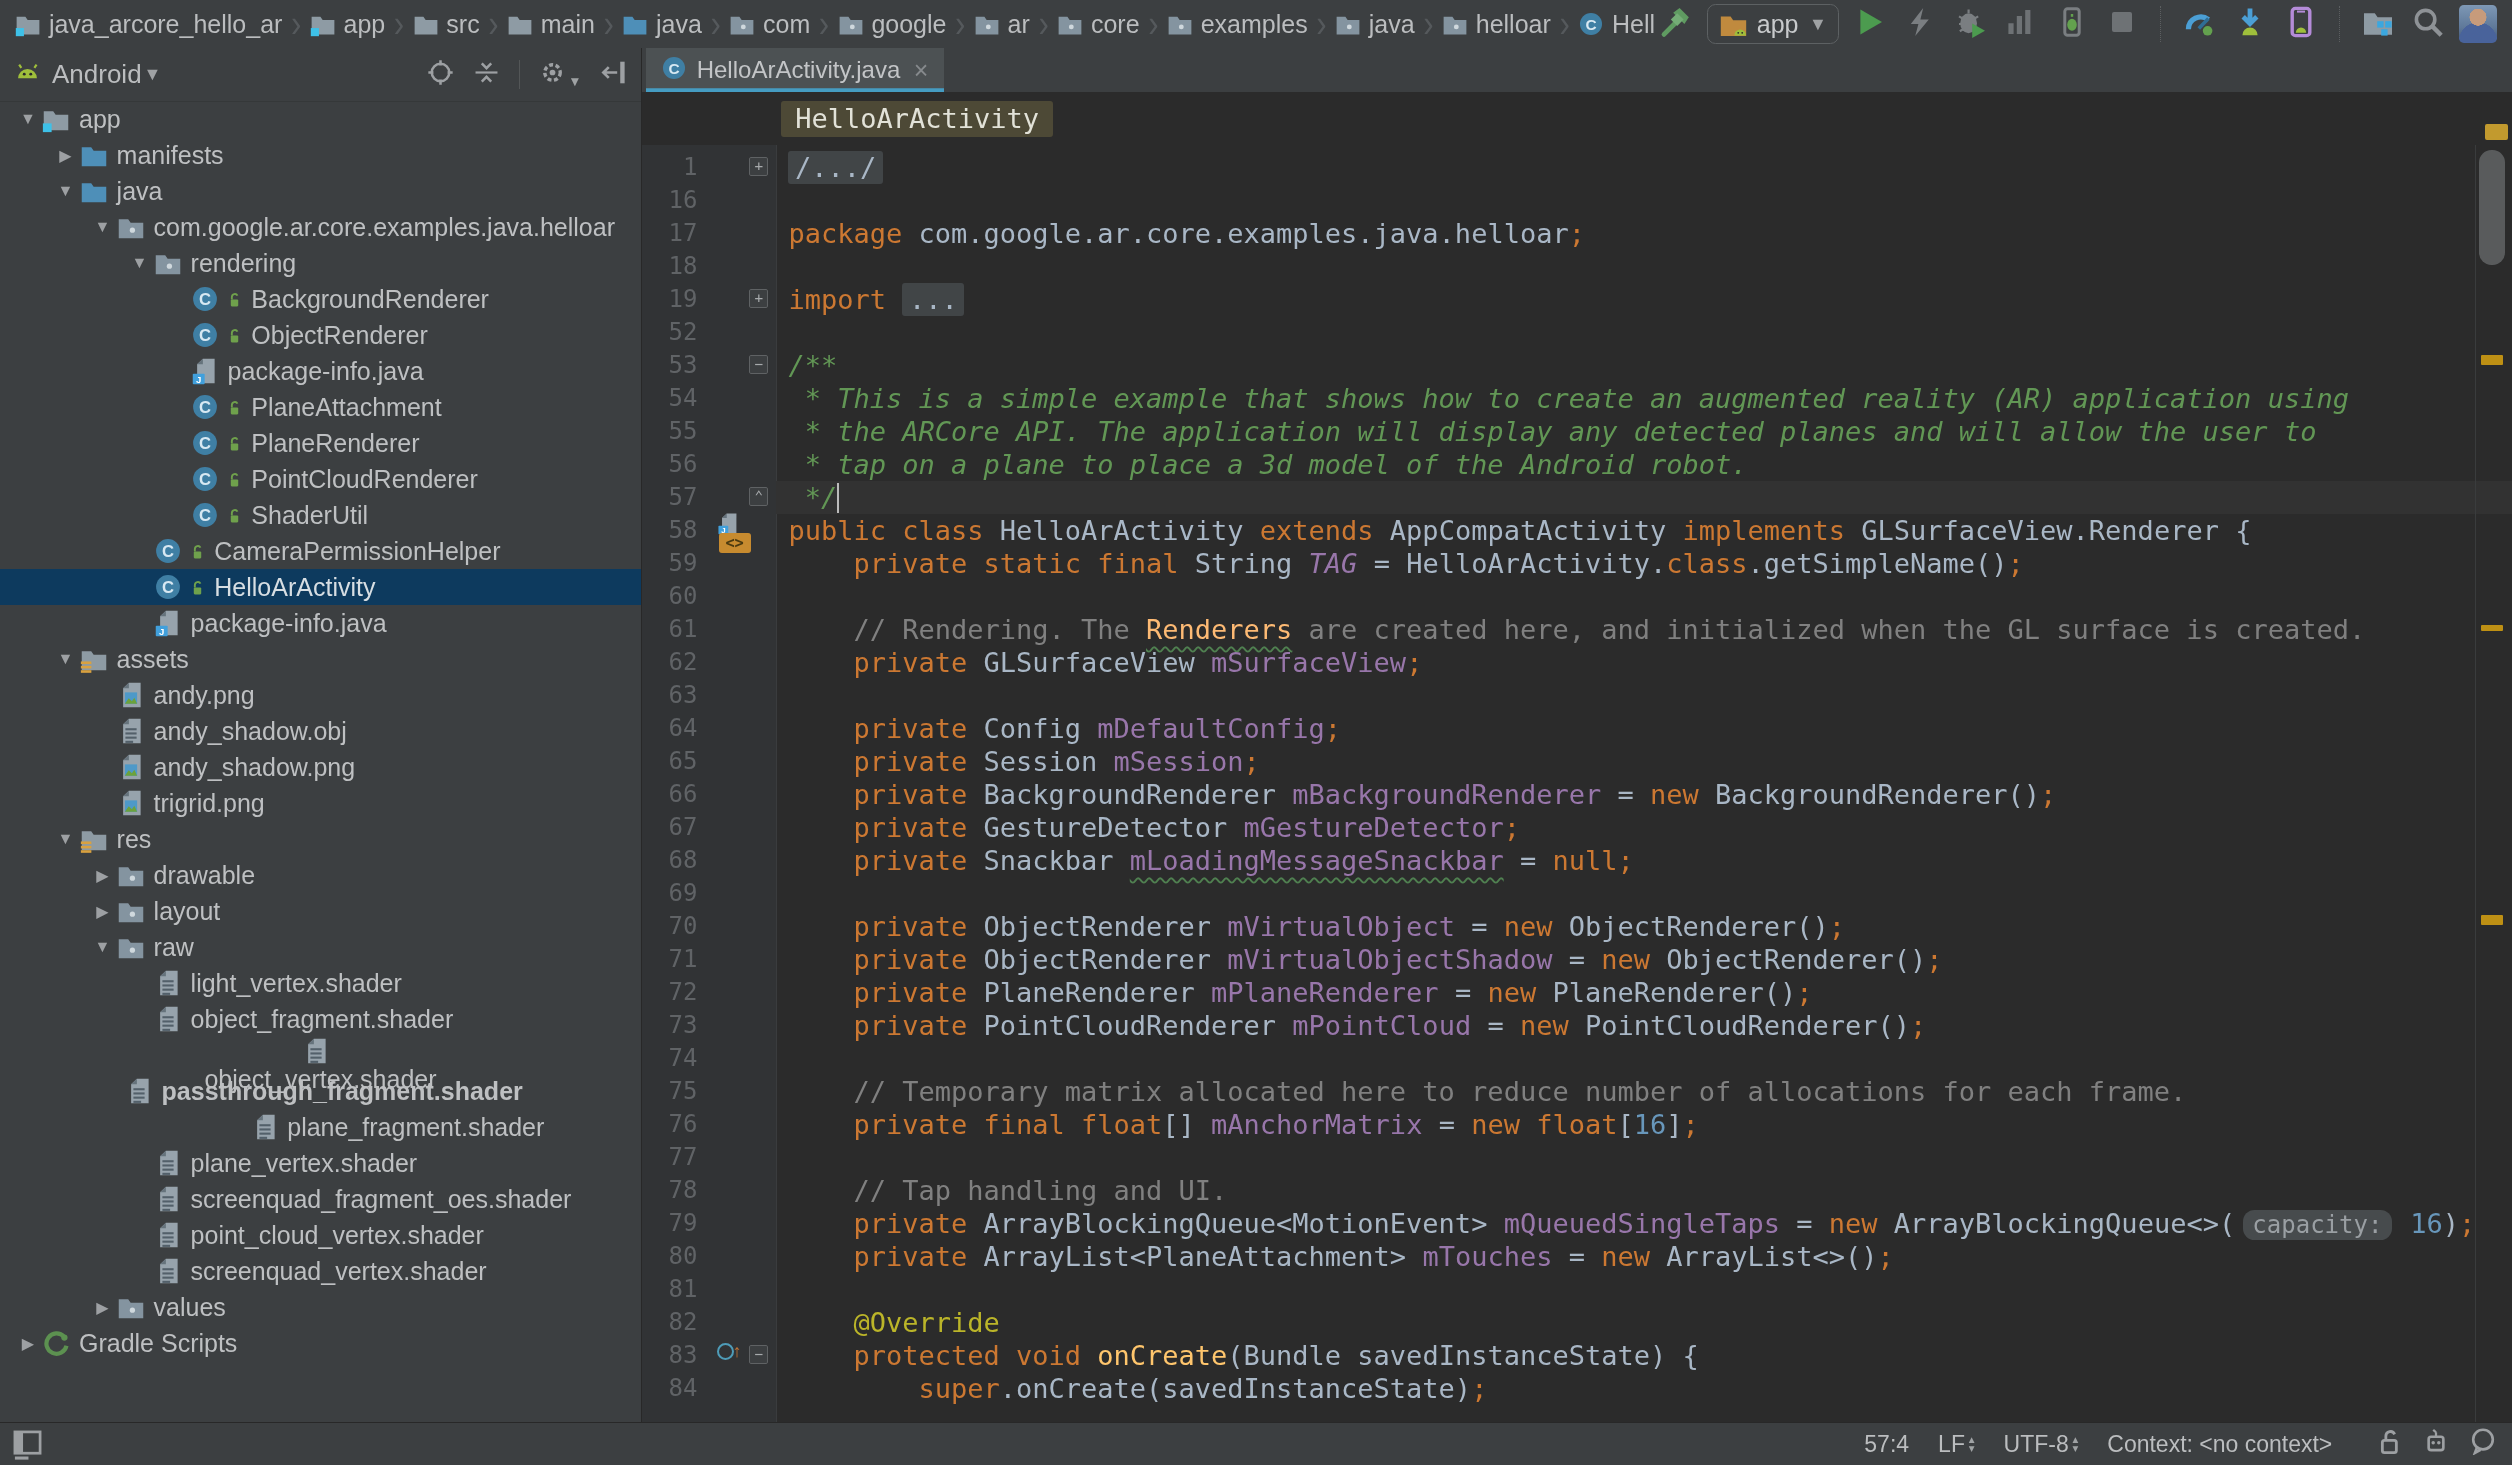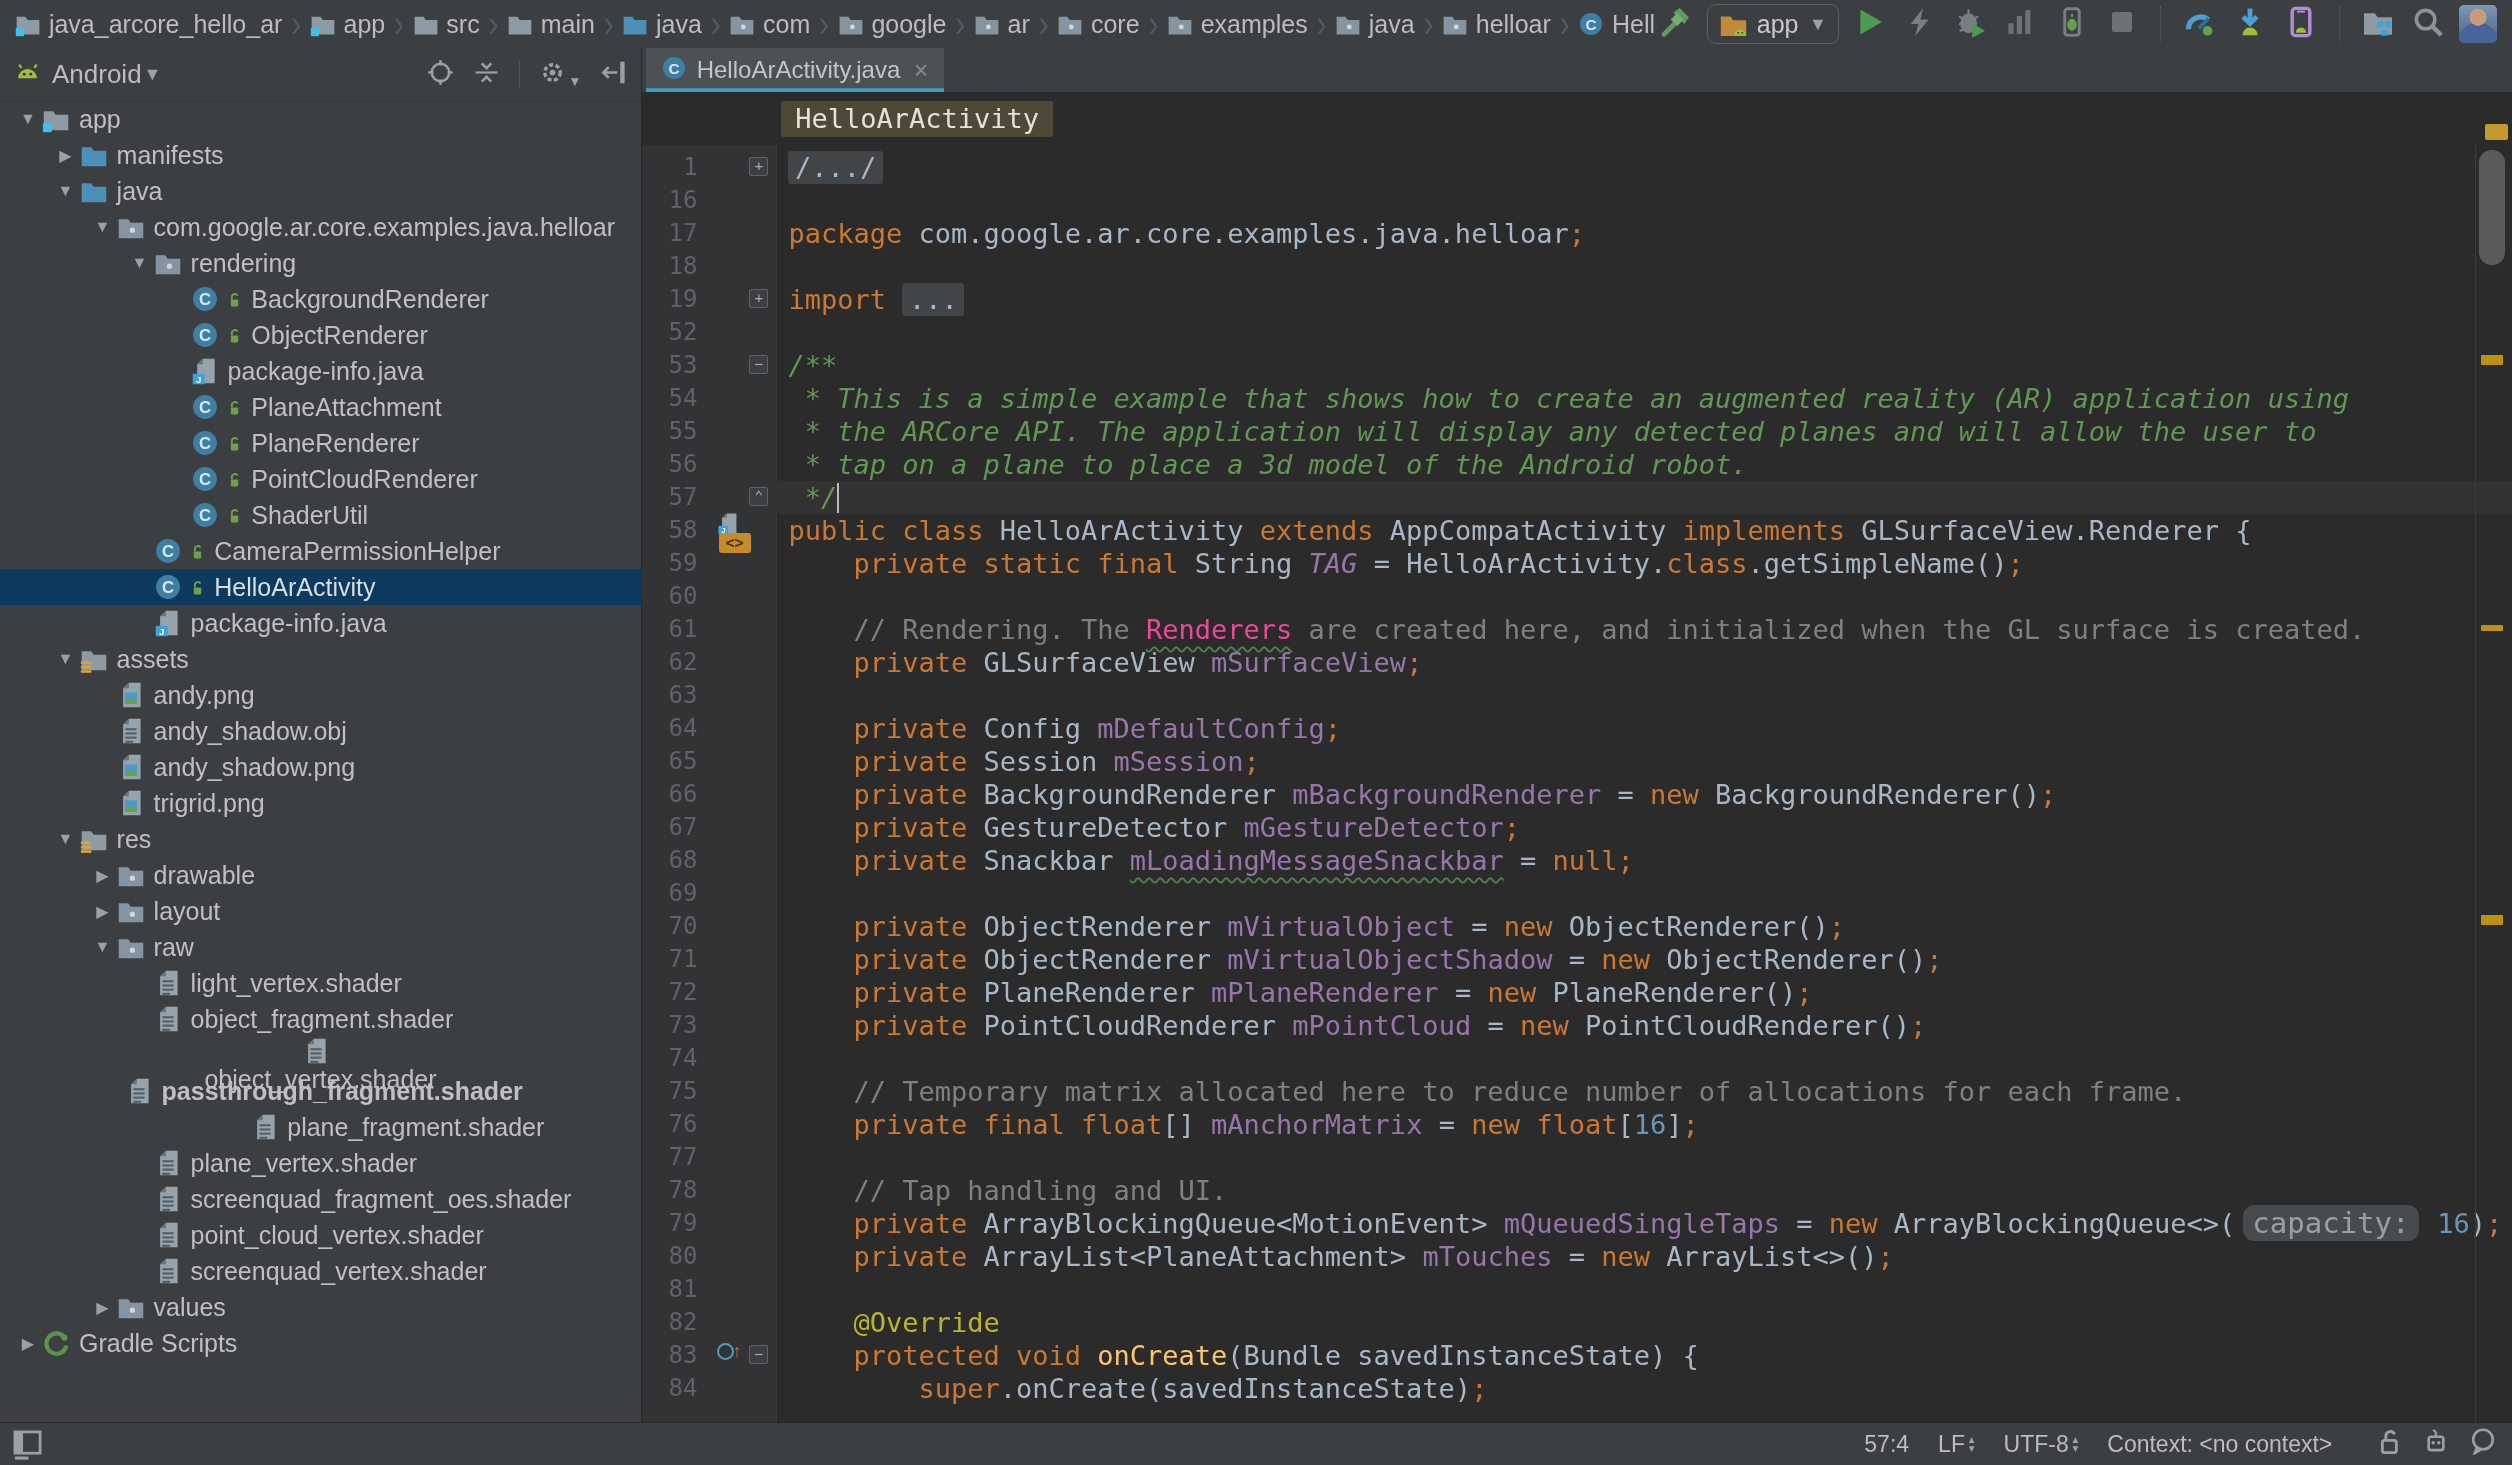--- a/index.html
+++ b/index.html
@@ -64,25 +64,25 @@
   .ln{width:67px;flex:none;text-align:right;padding-right:11.5px;color:#606366;
     font:24px/33px "DejaVu Sans Mono",monospace;box-sizing:border-box;position:relative;z-index:2;}
   .gut{width:67px;flex:none;position:relative;z-index:2;}
   .src{flex:1;font:27px/33px "DejaVu Sans Mono",monospace;color:#A9B7C6;white-space:pre;
     padding-left:12.4px;position:relative;overflow:visible;}
   .cl.cur .src{background:#323232;}
   .t-k{color:#CC7832;} .t-d{color:#A9B7C6;} .t-f{color:#9876AA;}
   .t-fi{color:#9876AA;font-style:italic;}
   .t-c{color:#808080;} .t-j{color:#629755;font-style:italic;}
   .t-n2{color:#6897BB;} .t-a{color:#BBB529;} .t-m{color:#FFC66D;text-align:right;}
-  .t-ct{color:#ec4899;} .t-ft{color:#9876AA;}
+  .t-ct{color:#fdba74;} .t-ft{color:#9876AA;}
   .t-ct,.t-ft{text-decoration-line:underline;text-decoration-style:wavy;
     text-decoration-color:#4F8050;text-decoration-thickness:1.9px;text-underline-offset:6.7px;}
   .t-fold{background:#414547;color:#A9B7C6;border-radius:2.9px;padding:1px 6.7px;font-style:normal;}
-  .t-hint{background:#474B4D;color:#9A9FA3;border-radius:11.5px;padding:1px 9.6px;margin:0 1.9px 0 7.6px;font-size:29px;}
+  .t-hint{background:#474B4D;color:#9A9FA3;border-radius:11.5px;padding:1px 9.6px;margin:0 1.9px 0 7.6px;font-size:24px;}
   .fold{position:absolute;right:7.6px;top:6.7px;width:19px;height:19px;box-sizing:border-box;
     border:1px solid #5F6264;border-radius:1.9px;background:#3C3F41;color:#A7AAAC;
     font:14.3px/17px "DejaVu Sans Mono",monospace;text-align:center;}
   .g-file{position:absolute;left:7.6px;top:-1.9px;}
   .g-file svg{width:23px;height:23px;}
   .g-xml{position:absolute;left:9.6px;top:19px;width:32px;height:20px;background:#C78B2F;border-radius:2.9px;
     color:#4A3A10;font:bold 15.3px/20px "DejaVu Sans Mono",monospace;text-align:center;}
   .g-ovr{position:absolute;left:7.6px;top:2.9px;width:23px;height:27px;}
   .g-ovr .oc{position:absolute;left:0;top:1.9px;width:17px;height:17px;border:2.9px solid #4E9CB8;
     border-radius:50%;box-sizing:border-box;}

